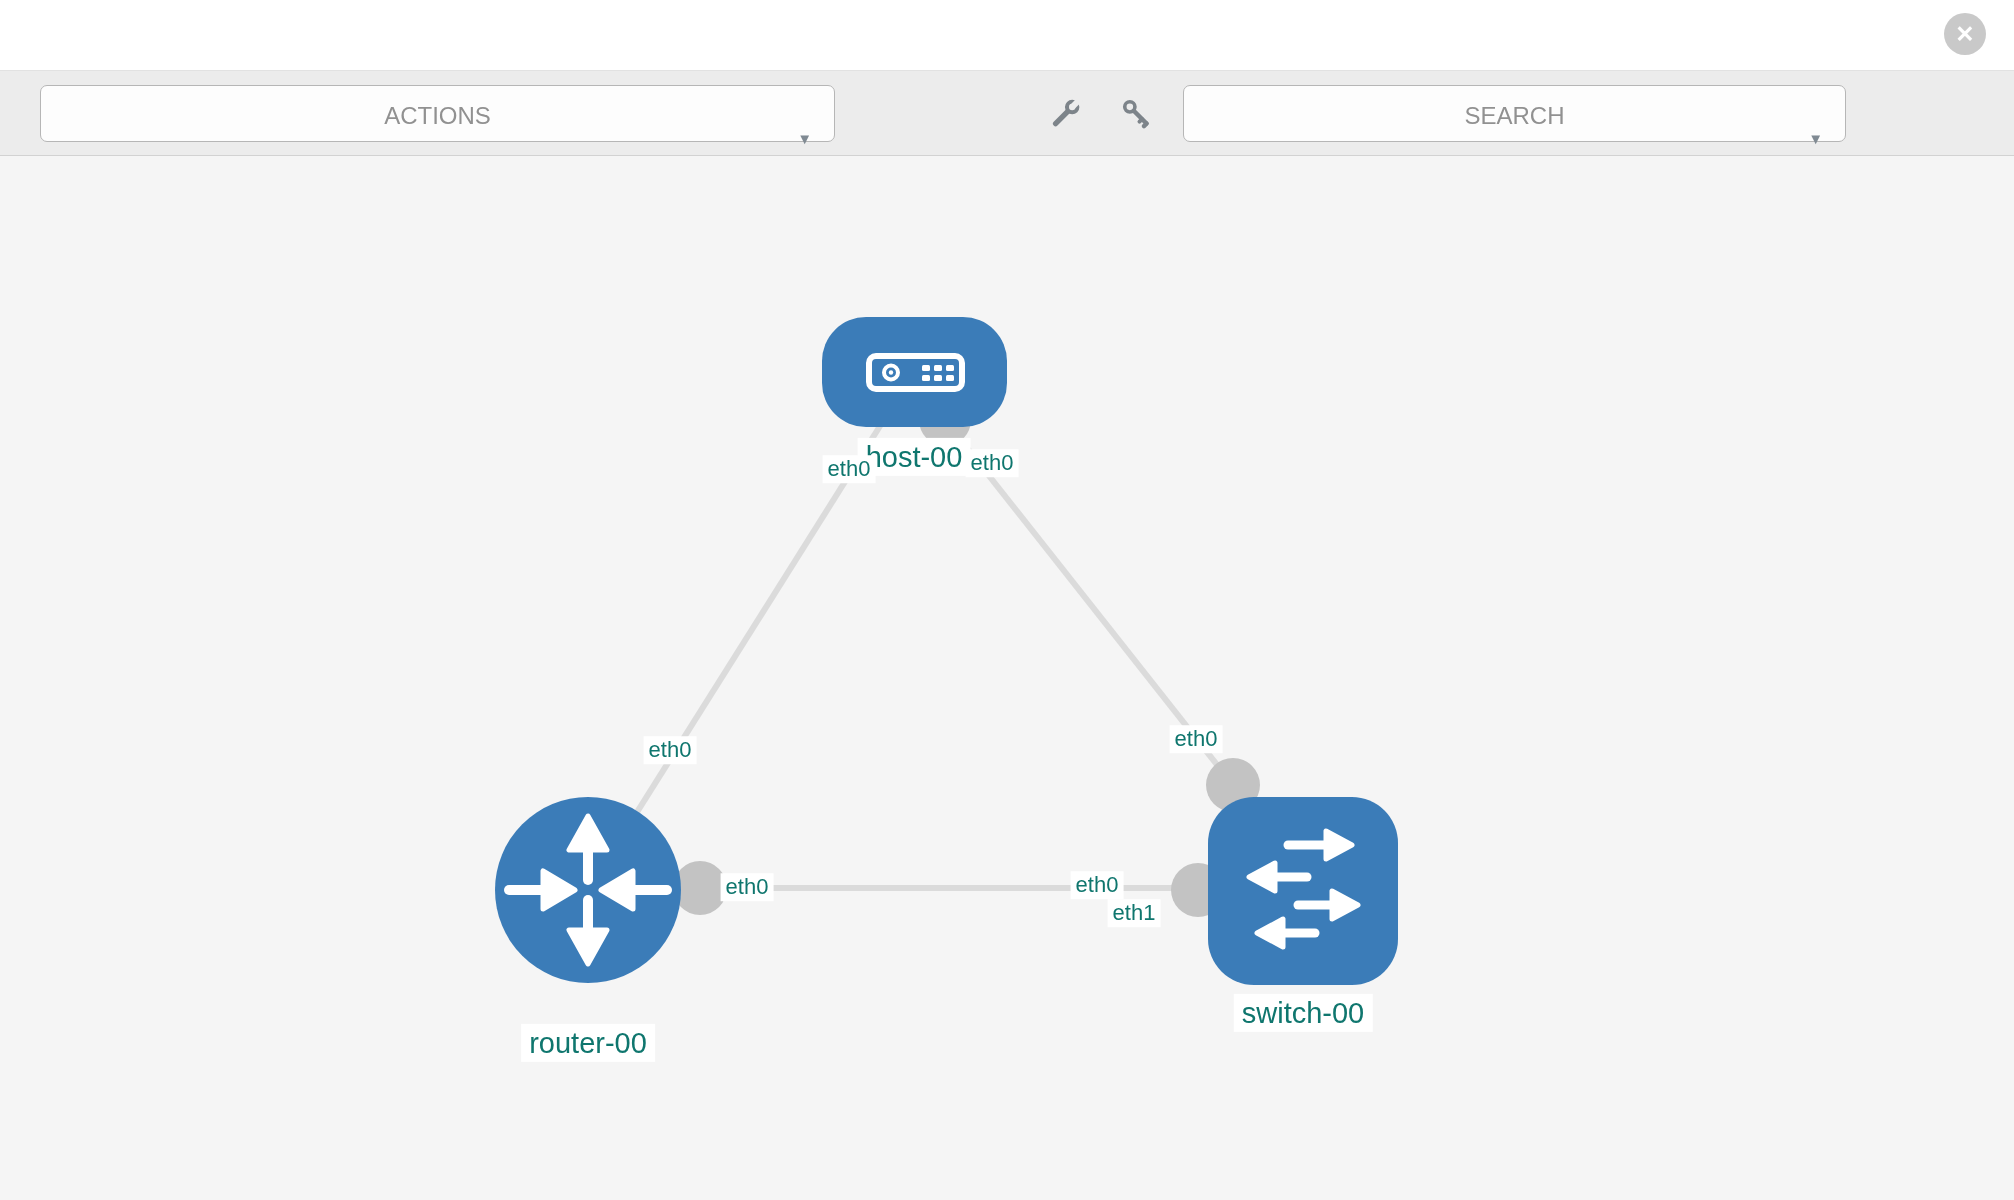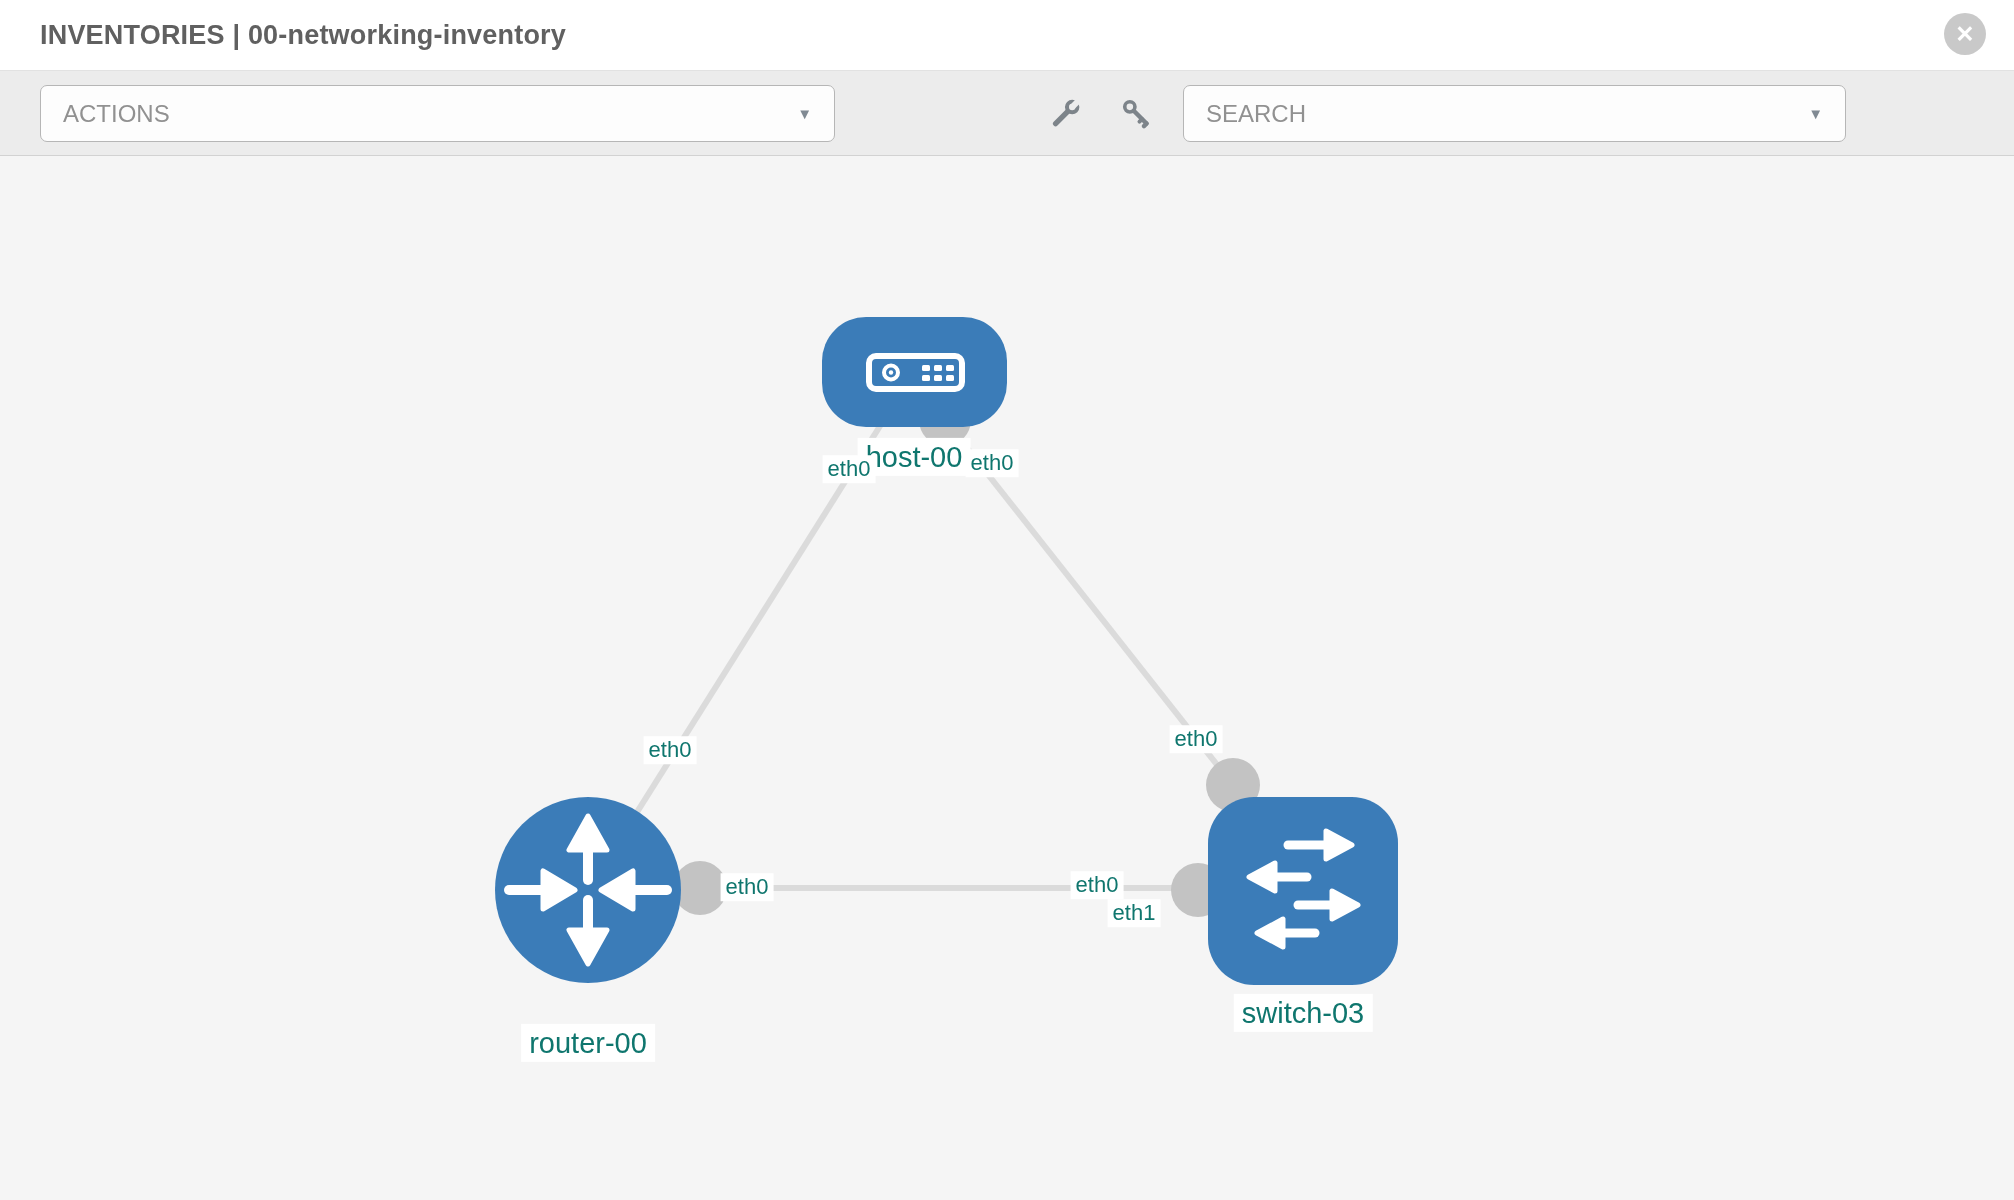--- a/index.html
+++ b/index.html
@@ -26,21 +26,21 @@
   }
 
   
   .toolbar {
     position:absolute; top:71px; left:0; width:2014px; height:84px;
     background:#ececec; border-bottom:1px solid #d2d2d2;
   }
   .select {
     position:absolute; top:14px; height:57px; box-sizing:border-box;
     background:#fdfdfd; border:1px solid #b6b6b6; border-radius:7px;
-    display:flex; align-items:center; padding:16px 22px; cursor:pointer;
+    display:flex; align-items:center; padding:16px 22px; cursor:pointer;flex-direction:column;
   }
   .select .ph { font-size:24px; color:#919191; }
   .select .caret { margin-left:auto; font-size:15px; color:#808a93; }
   .actions-select { left:40px; width:795px; }
   .search-select { left:1183px; width:663px; }
   .tool-icon { position:absolute; top:25px; width:34px; height:34px; cursor:pointer; }
   .wrench-pos { left:1049px; }
   .key-pos { left:1119px; }
 
   
@@ -56,21 +56,20 @@
     position:absolute; transform:translate(-50%,-50%);
     background:#ffffff; color:#0f766e; white-space:nowrap; line-height:1.25;
   }
   .node-label { font-size:29px; padding:1px 8px; }
   .if-label { font-size:22px; padding:0 5px; }
 </style>
 </head>
 <body>
 
 <div class="header">
-  <div class="page-title">INVENTORIES | 00-networking-inventory</div>
   <div class="close-btn">
     <span>✕</span>
   </div>
 </div>
 
 <div class="toolbar">
 
   <div class="select actions-select">
     <span class="ph">ACTIONS</span>
     <span class="caret">▼</span>
@@ -161,15 +160,15 @@
   <div class="nlabel if-label" style="left:992px; top:307px;">eth0</div>
 
   <div class="nlabel if-label" style="left:670px; top:594px;">eth0</div>
   <div class="nlabel if-label" style="left:1196px; top:583px;">eth0</div>
 
   <div class="nlabel if-label" style="left:747px; top:731px;">eth0</div>
   <div class="nlabel if-label" style="left:1097px; top:729px;">eth0</div>
   <div class="nlabel if-label" style="left:1134px; top:757px;">eth1</div>
 
   <div class="nlabel node-label" style="left:588px; top:857px;margin-top:30px;">router-00</div>
-  <div class="nlabel node-label" style="left:1303px; top:857px;">switch-03</div>
+  <div class="nlabel node-label" style="left:1303px; top:857px;">switch-00</div>
 
 </div>
 
 </body></html>

